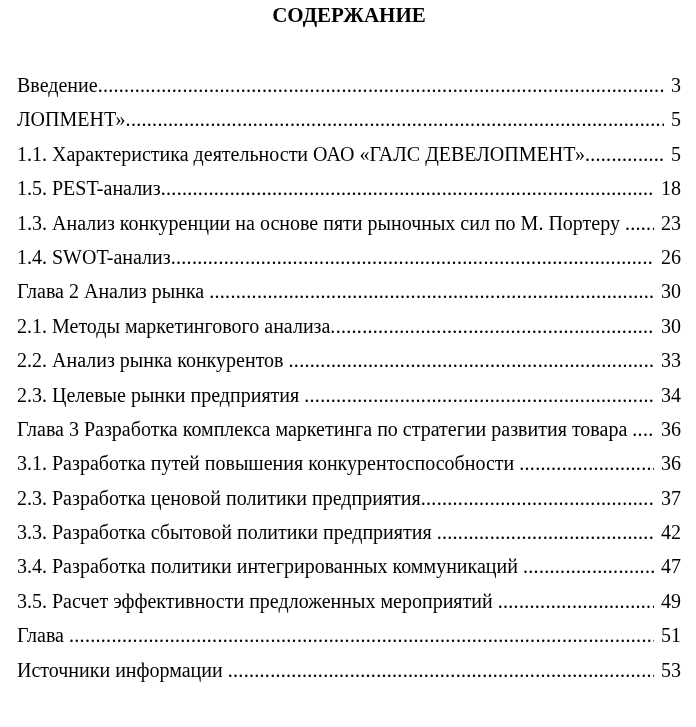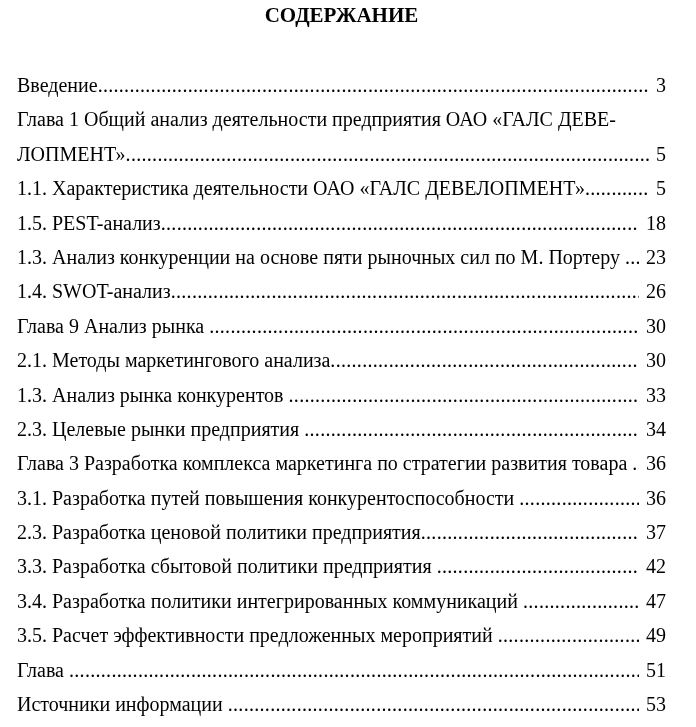--- a/index.html
+++ b/index.html
@@ -11,21 +11,21 @@
     height: 727px;
     background: #ffffff;
     color: #000000;
     font-family: "Liberation Serif", "DejaVu Serif", serif;
     overflow: hidden;
   }
   .doc {
     box-sizing: border-box;
     width: 696px;
     height: 727px;
-    padding: 2px 30px 0 17px;
+    padding: 2px 15px 0 17px;
   }
   .title {
     margin: 0;
     font-size: 21px;
     font-weight: bold;
     line-height: 26px;
     text-align: center;
   }
   .toc {
     margin-top: 40px;
@@ -53,29 +53,28 @@
     padding-left: 7px;
   }
 </style>
 </head>
 <body>
 
 <div class="doc">
   <h1 class="title">СОДЕРЖАНИЕ</h1>
   <div class="toc" id="toc">
       <div class="entry"><span class="label">Введение</span><span class="dots">............................................................................................................................................................................................................................</span><span class="pagenum">3</span></div>
-      <div class="entry"><span class="label">Глава 1 Общий анализ деятельности предприятия ОАО «ГАЛС ДЕВЕ-</span></div>
       <div class="entry"><span class="label">ЛОПМЕНТ»</span><span class="dots">............................................................................................................................................................................................................................</span><span class="pagenum">5</span></div>
       <div class="entry"><span class="label">1.1. Характеристика деятельности ОАО «ГАЛС ДЕВЕЛОПМЕНТ»</span><span class="dots">............................................................................................................................................................................................................................</span><span class="pagenum">5</span></div>
       <div class="entry"><span class="label">1.5. PEST-анализ</span><span class="dots">............................................................................................................................................................................................................................</span><span class="pagenum">18</span></div>
       <div class="entry"><span class="label">1.3. Анализ конкуренции на основе пяти рыночных сил по М. Портеру </span><span class="dots">............................................................................................................................................................................................................................</span><span class="pagenum">23</span></div>
       <div class="entry"><span class="label">1.4. SWOT-анализ</span><span class="dots">............................................................................................................................................................................................................................</span><span class="pagenum">26</span></div>
-      <div class="entry"><span class="label">Глава 9 Анализ рынка </span><span class="dots">............................................................................................................................................................................................................................</span><span class="pagenum">30</span></div>
+      <div class="entry"><span class="label">Глава 2 Анализ рынка </span><span class="dots">............................................................................................................................................................................................................................</span><span class="pagenum">30</span></div>
       <div class="entry"><span class="label">2.1. Методы маркетингового анализа</span><span class="dots">............................................................................................................................................................................................................................</span><span class="pagenum">30</span></div>
-      <div class="entry"><span class="label">1.3. Анализ рынка конкурентов </span><span class="dots">............................................................................................................................................................................................................................</span><span class="pagenum">33</span></div>
+      <div class="entry"><span class="label">2.2. Анализ рынка конкурентов </span><span class="dots">............................................................................................................................................................................................................................</span><span class="pagenum">33</span></div>
       <div class="entry"><span class="label">2.3. Целевые рынки предприятия </span><span class="dots">............................................................................................................................................................................................................................</span><span class="pagenum">34</span></div>
       <div class="entry"><span class="label">Глава 3 Разработка комплекса маркетинга по стратегии развития товара </span><span class="dots">............................................................................................................................................................................................................................</span><span class="pagenum">36</span></div>
       <div class="entry"><span class="label">3.1. Разработка путей повышения конкурентоспособности </span><span class="dots">............................................................................................................................................................................................................................</span><span class="pagenum">36</span></div>
       <div class="entry"><span class="label">2.3. Разработка ценовой политики предприятия</span><span class="dots">............................................................................................................................................................................................................................</span><span class="pagenum">37</span></div>
       <div class="entry"><span class="label">3.3. Разработка сбытовой политики предприятия </span><span class="dots">............................................................................................................................................................................................................................</span><span class="pagenum">42</span></div>
       <div class="entry"><span class="label">3.4. Разработка политики интегрированных коммуникаций </span><span class="dots">............................................................................................................................................................................................................................</span><span class="pagenum">47</span></div>
       <div class="entry"><span class="label">3.5. Расчет эффективности предложенных мероприятий </span><span class="dots">............................................................................................................................................................................................................................</span><span class="pagenum">49</span></div>
       <div class="entry"><span class="label">Глава </span><span class="dots">............................................................................................................................................................................................................................</span><span class="pagenum">51</span></div>
       <div class="entry"><span class="label">Источники информации </span><span class="dots">............................................................................................................................................................................................................................</span><span class="pagenum">53</span></div>
     </div>

